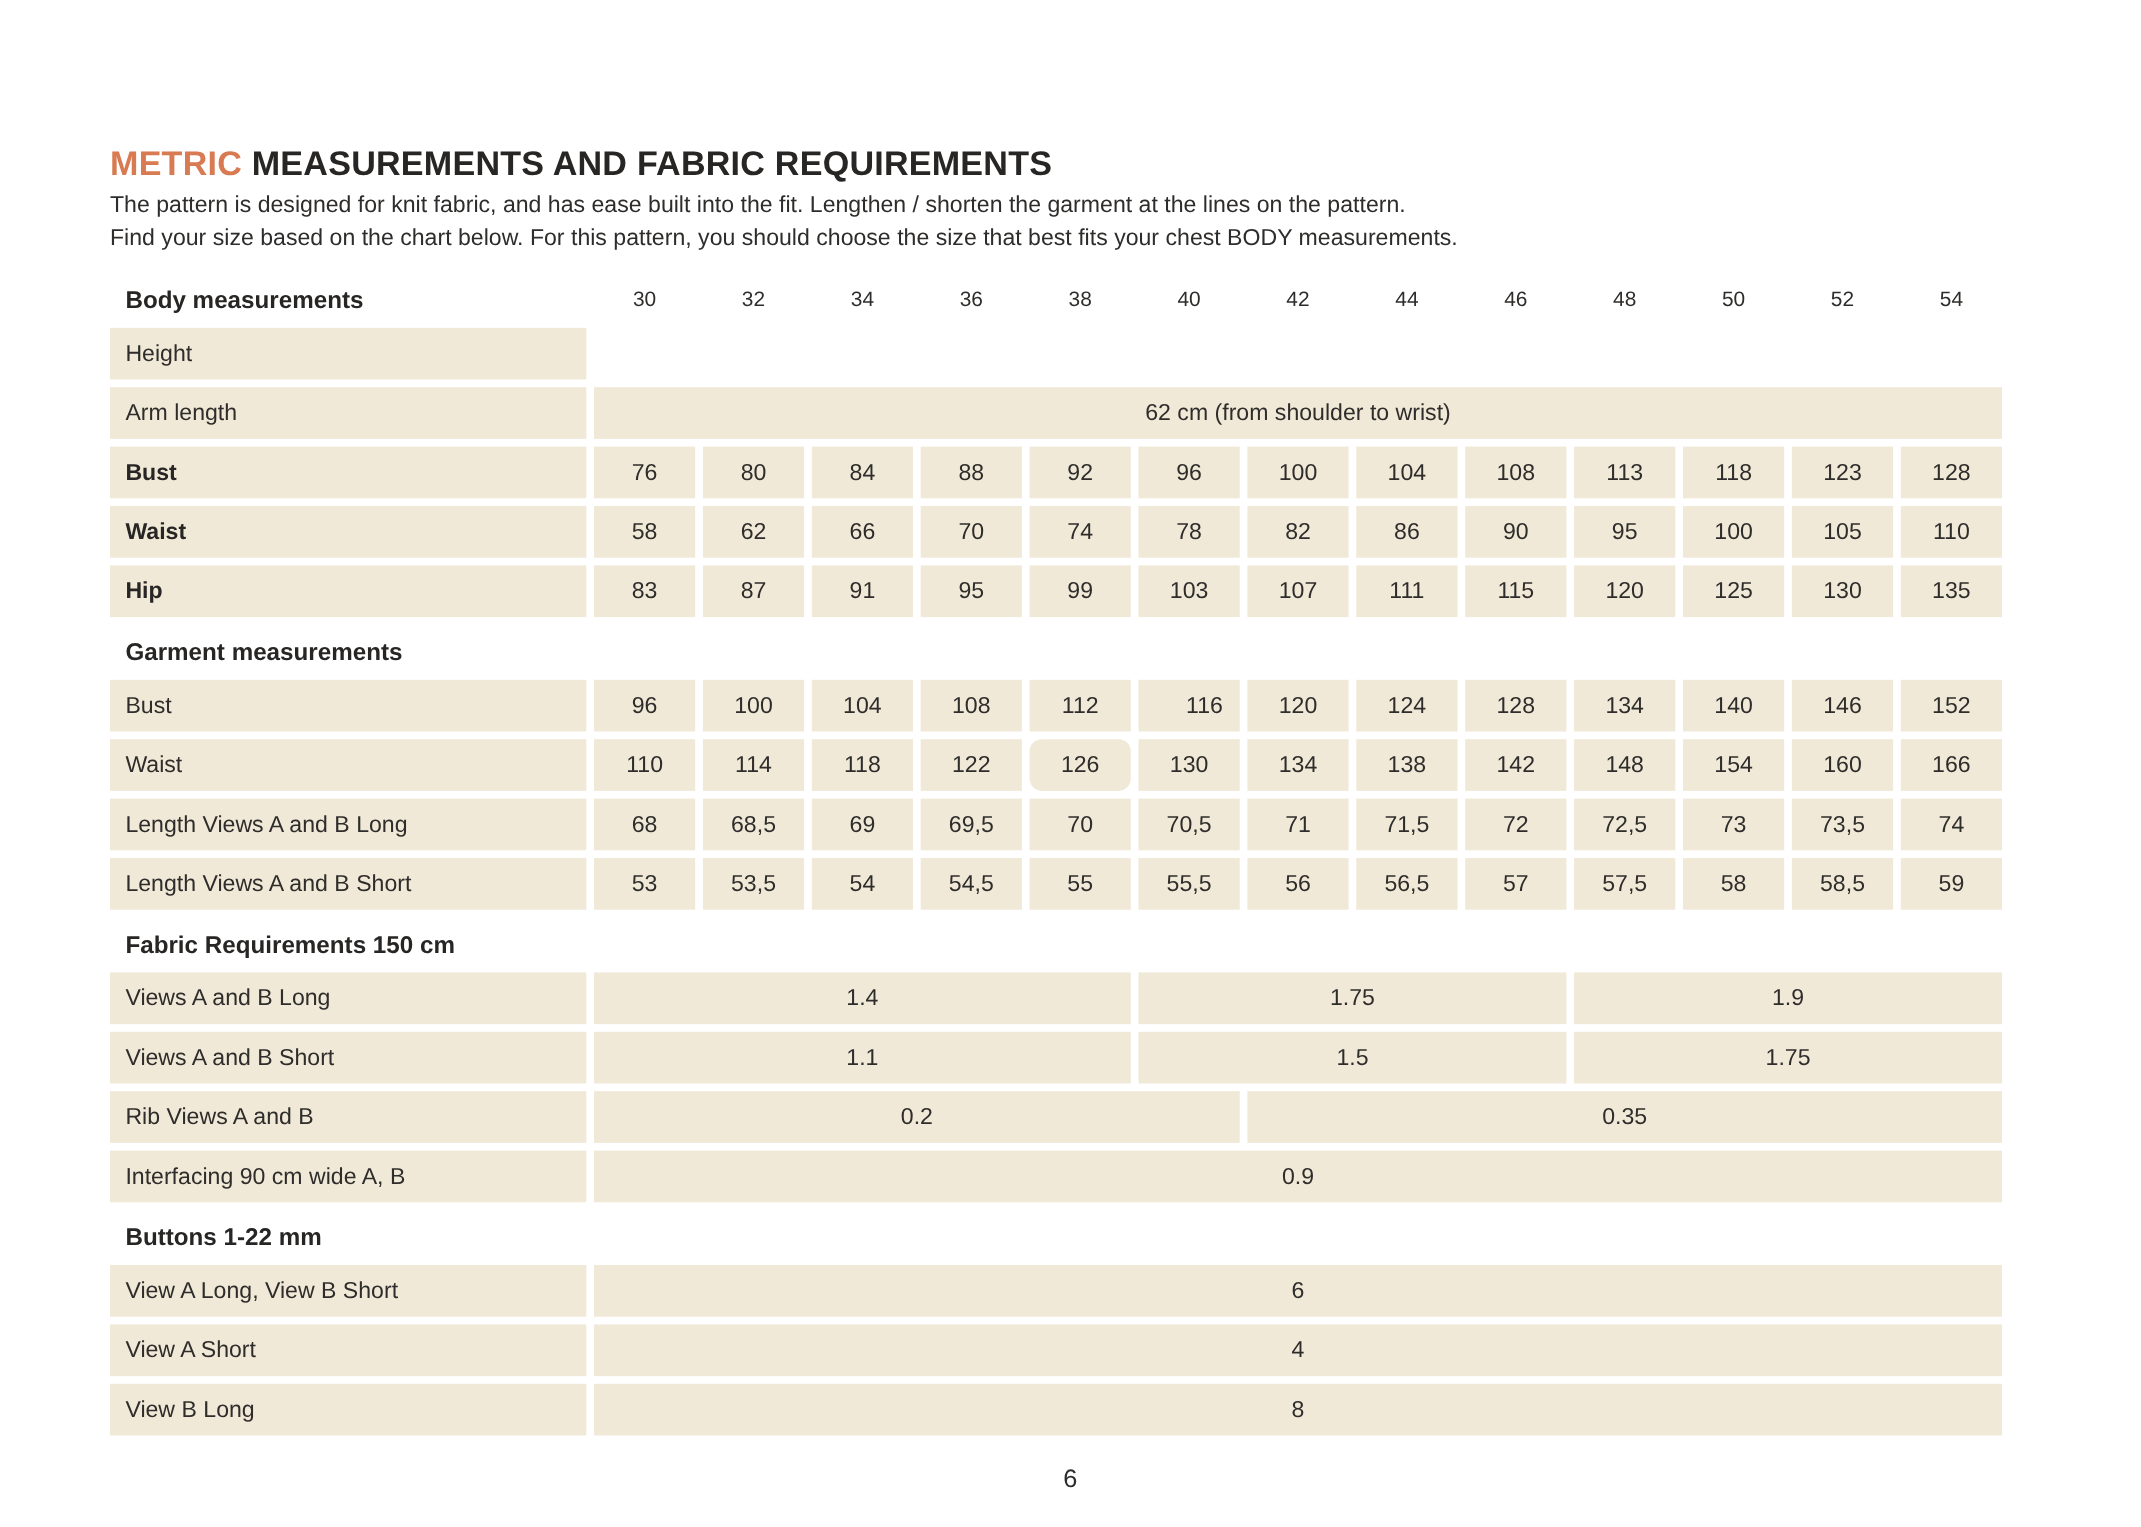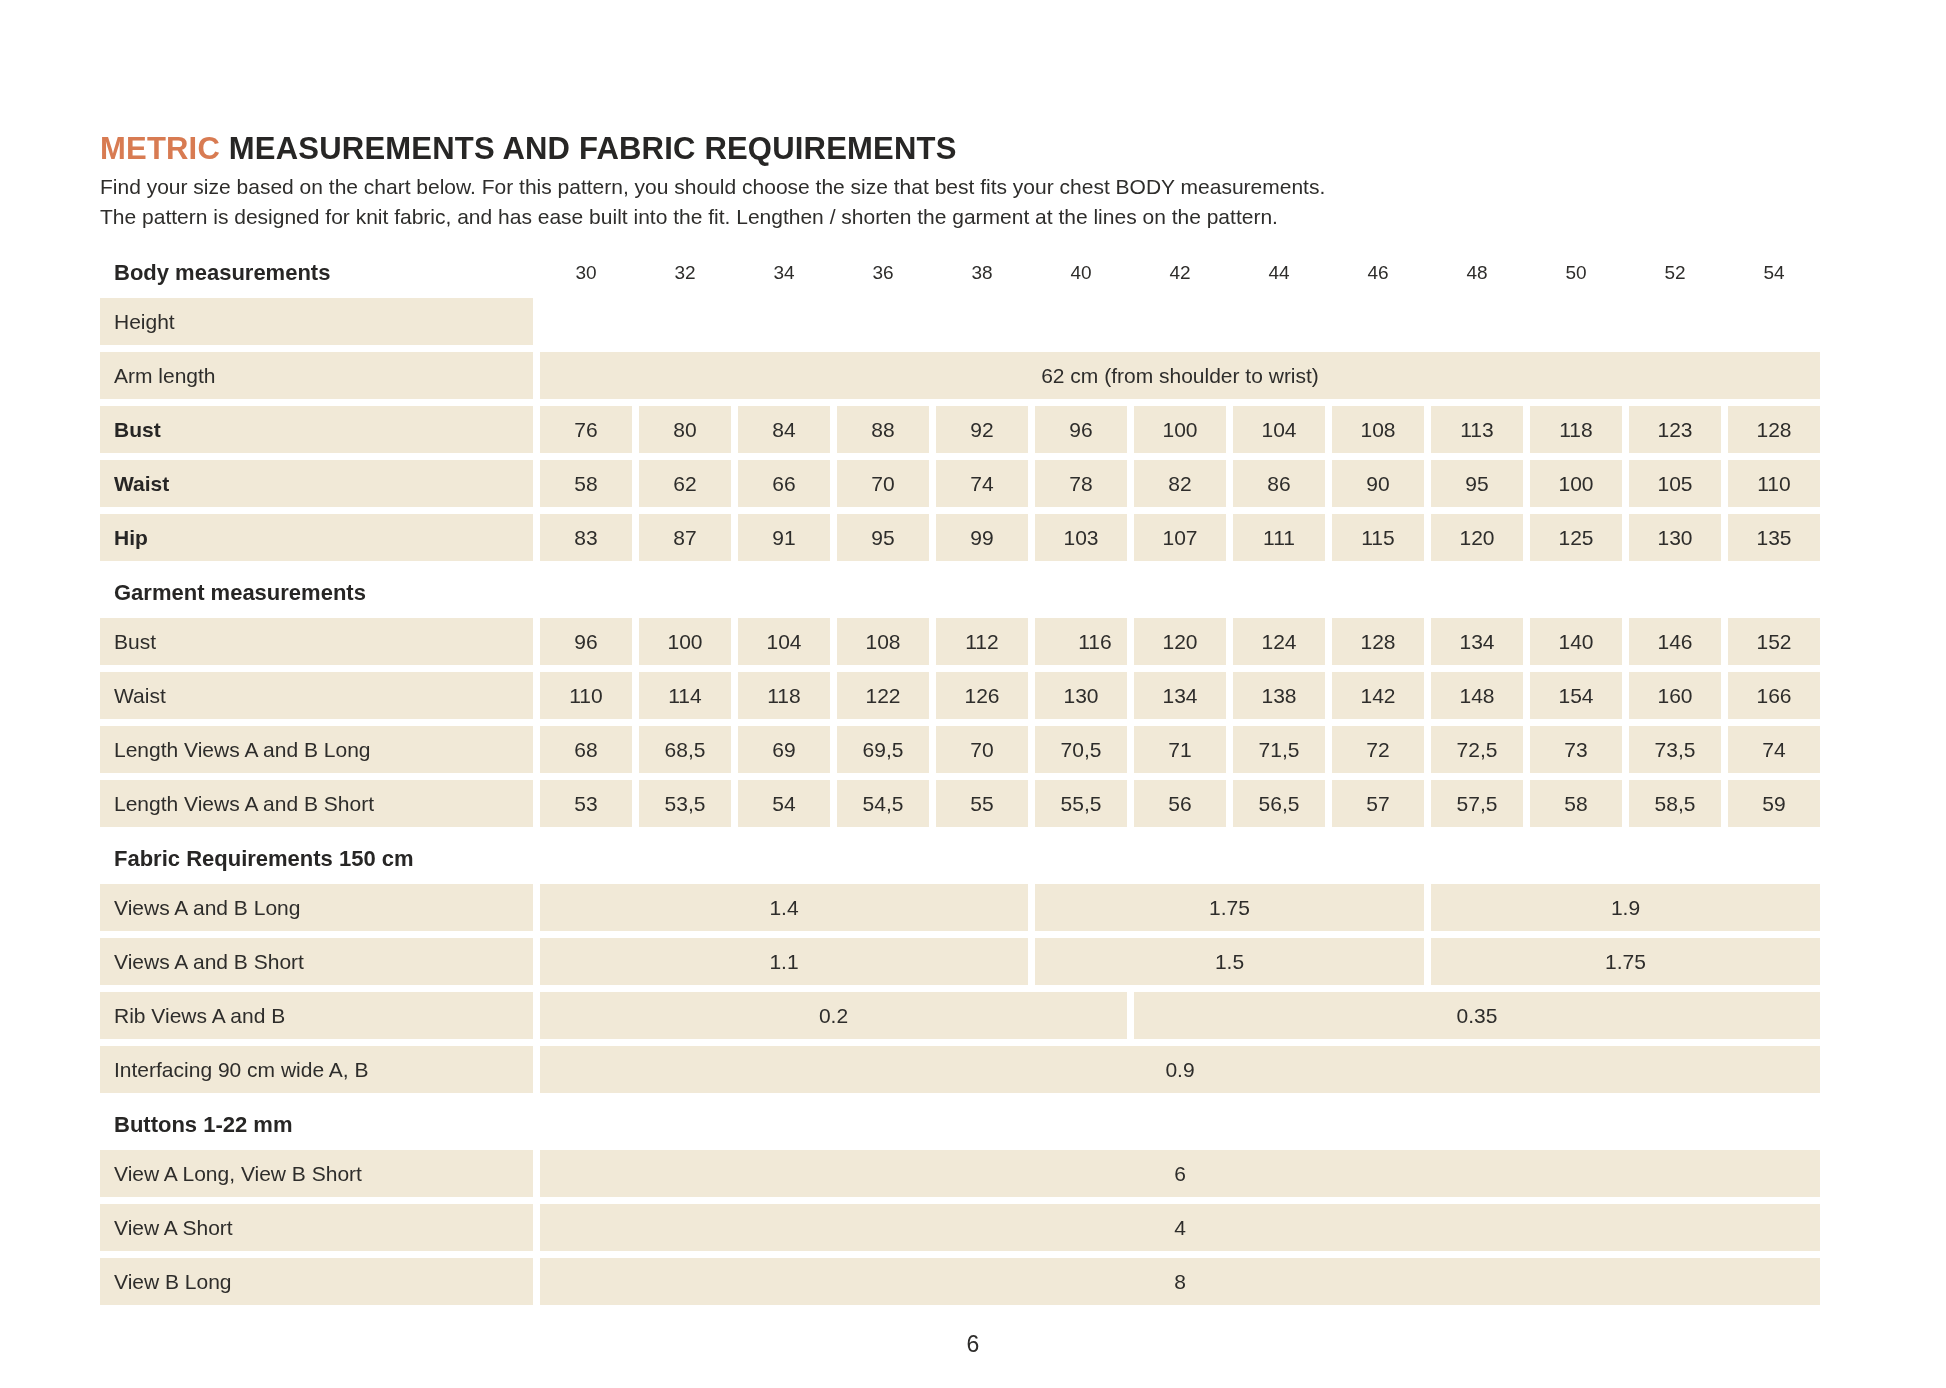--- a/index.html
+++ b/index.html
@@ -92,22 +92,22 @@
   }
 </style>
 </head>
 <body>
 
 <div class="page">
 
   <h1 class="title"><span class="accent">METRIC</span><span> MEASUREMENTS AND FABRIC REQUIREMENTS</span></h1>
 
   <div class="intro">
+    <div>The pattern is designed for knit fabric, and has ease built into the fit. Lengthen / shorten the garment at the lines on the pattern.</div>
     <div>Find your size based on the chart below. For this pattern, you should choose the size that best fits your chest BODY measurements.</div>
-    <div>The pattern is designed for knit fabric, and has ease built into the fit. Lengthen / shorten the garment at the lines on the pattern.</div>
   </div>
 
   <div class="size-table">
       <div class="section-row">
         <div class="section-label">Body measurements</div>
         <div class="data-grid sizes-grid">
           <div class="size-col">30</div>
           <div class="size-col">32</div>
           <div class="size-col">34</div>
           <div class="size-col">36</div>
@@ -206,21 +206,21 @@
           <div class="cell" style="grid-column: span 1;">152</div>
         </div>
       </div>
       <div class="row">
         <div class="label-cell">Waist</div>
         <div class="data-grid">
           <div class="cell" style="grid-column: span 1;">110</div>
           <div class="cell" style="grid-column: span 1;">114</div>
           <div class="cell" style="grid-column: span 1;">118</div>
           <div class="cell" style="grid-column: span 1;">122</div>
-          <div class="cell" style="grid-column: span 1;">126</div>
+          <div class="cell" style="grid-column: span 1; border-radius: 11px;">126</div>
           <div class="cell" style="grid-column: span 1;">130</div>
           <div class="cell" style="grid-column: span 1;">134</div>
           <div class="cell" style="grid-column: span 1;">138</div>
           <div class="cell" style="grid-column: span 1;">142</div>
           <div class="cell" style="grid-column: span 1;">148</div>
           <div class="cell" style="grid-column: span 1;">154</div>
           <div class="cell" style="grid-column: span 1;">160</div>
           <div class="cell" style="grid-column: span 1;">166</div>
         </div>
       </div>

